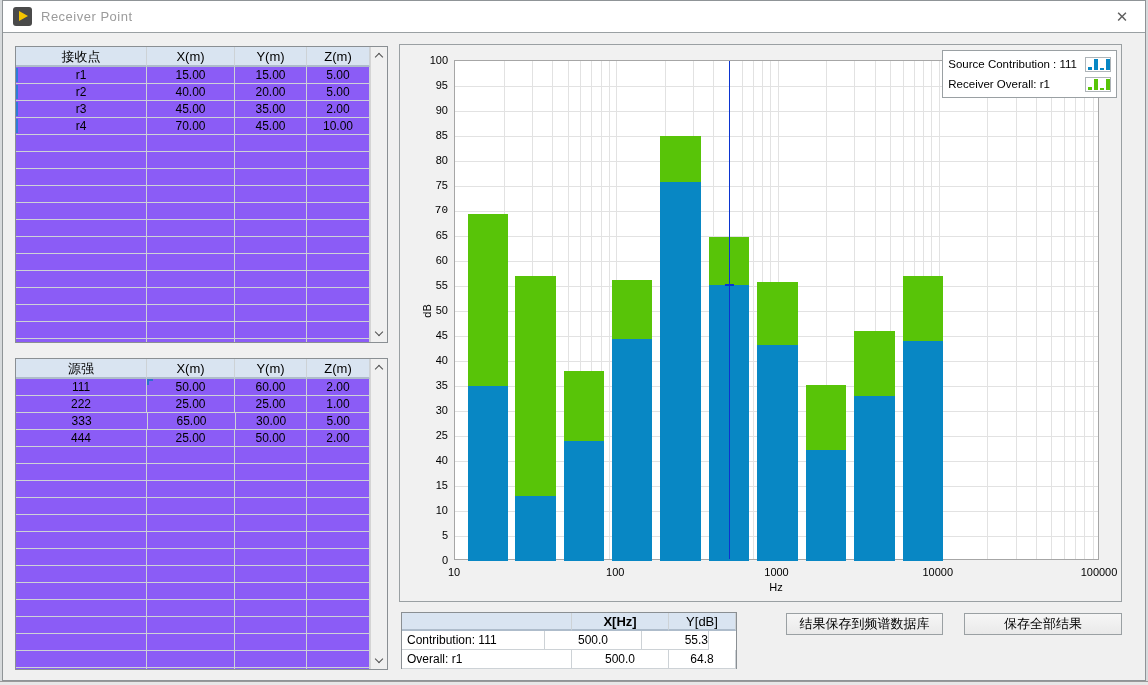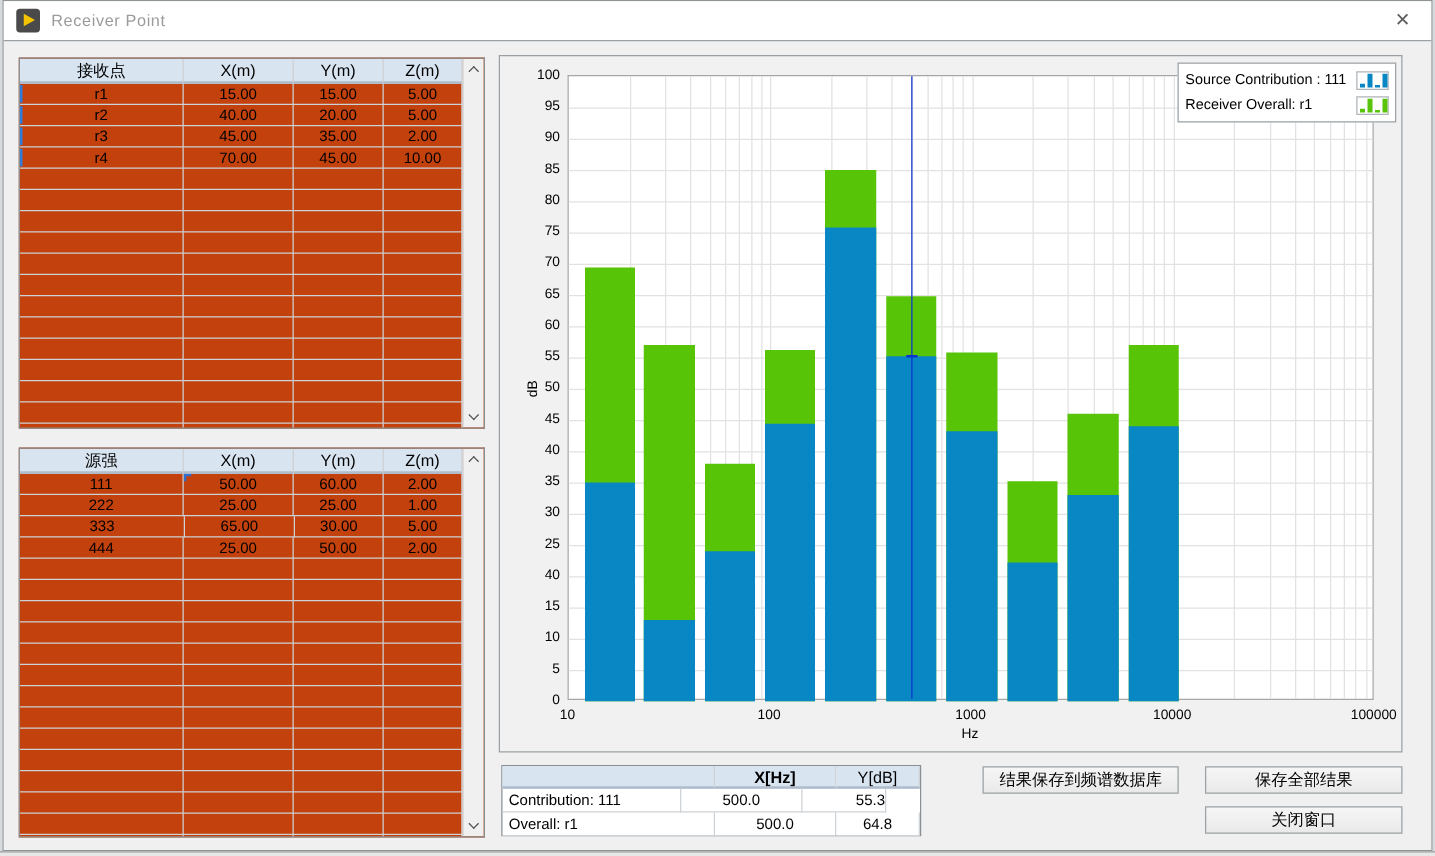--- a/index.html
+++ b/index.html
@@ -12,21 +12,21 @@
   .app-icon { position:absolute; left:10px; top:6px; width:19px; height:19px; background:#4a4a4a;
               border-radius:3px; }
   .app-icon .tri { position:absolute; left:6px; top:4px; width:0; height:0;
                    border-left:9px solid #f5c400; border-top:5.5px solid transparent; border-bottom:5.5px solid transparent; }
   .title-text { position:absolute; left:38px; top:8px; font-size:13px; color:#9b9b9b; letter-spacing:.5px; }
   .close-btn { position:absolute; right:8px; top:4px; width:30px; height:24px; text-align:center;
                line-height:24px; color:#5f5f5f; font-size:15px; cursor:default; }
   .content { position:absolute; left:0; top:31px; right:0; bottom:0; background:#f0f0f0; border-top:1px solid #9aa0a3; }
 
   
-  .tpanel { position:absolute; background:#c2410c; border:1px solid #8a8f93; overflow:hidden; }
+  .tpanel { position:absolute; background:#8b5cf6; border:1px solid #8a8f93; overflow:hidden; }
   .tgrid  { position:absolute; left:0; top:0; bottom:0; }
   .trow { display:flex; }
   .tcell { border-right:1px solid #cdd2d6; border-bottom:1px solid #cdd2d6; font-size:12px; color:#000;
            text-align:center; overflow:hidden; white-space:nowrap; position:relative; height:17px; line-height:16px; }
   .thead .tcell { background:#d9e4f1; height:20px; line-height:19px; border-bottom:2px solid #aebccb; font-size:13px; }
   .row-marker { position:absolute; left:0; top:1px; width:2px; height:14px; background:#2f7bd9; }
   .sel-corner { position:absolute; left:0; top:0; width:6px; height:6px;
                 border-left:2px solid #2f6fd0; border-top:2px solid #2f6fd0; }
   .vscroll { position:absolute; right:0; top:0; bottom:0; width:17px; background:#f0f0f0; border-left:1px solid #d4d4d4; }
   .sarrow { position:absolute; left:0; width:16px; height:17px; }
@@ -343,21 +343,21 @@
           <div class="ytick" style="left: 14px; top: 409px;">40</div>
           <div class="ytick" style="left: 14px; top: 384px;">25</div>
           <div class="ytick" style="left: 14px; top: 359px;">30</div>
           <div class="ytick" style="left: 14px; top: 334px;">35</div>
           <div class="ytick" style="left: 14px; top: 309px;">40</div>
           <div class="ytick" style="left: 14px; top: 284px;">45</div>
           <div class="ytick" style="left: 14px; top: 259px;">50</div>
           <div class="ytick" style="left: 14px; top: 234px;">55</div>
           <div class="ytick" style="left: 14px; top: 209px;">60</div>
           <div class="ytick" style="left: 14px; top: 184px;">65</div>
-          <div class="ytick" style="left: 14px; top: 159px;">70</div>
+          <div class="ytick" style="left: 14px; top: 159px; font-family: Liberation Mono, monospace;">70</div>
           <div class="ytick" style="left: 14px; top: 134px;">75</div>
           <div class="ytick" style="left: 14px; top: 109px;">80</div>
           <div class="ytick" style="left: 14px; top: 84px;">85</div>
           <div class="ytick" style="left: 14px; top: 59px;">90</div>
           <div class="ytick" style="left: 14px; top: 34px;">95</div>
           <div class="ytick" style="left: 14px; top: 9px;">100</div>
         </div>
       <div class="plot" id="plot-area">
           <div class="gl-h" style="top: 475px;"></div>
           <div class="gl-h" style="top: 450px;"></div>
@@ -481,15 +481,14 @@
           <div class="trow">
             <div class="tcell name" style="width: 170px;">Overall: r1</div>
             <div class="tcell" style="width: 97px;">500.0</div>
             <div class="tcell" style="width: 67px;">64.8</div>
           </div>
         </div>
       </div>
 
     <button class="btn" style="left:783px; top:580px; width:157px;">结果保存到频谱数据库</button>
     <button class="btn" style="left:961px; top:580px; width:158px;">保存全部结果</button>
-    <button class="btn" style="left:961px; top:612px; width:158px;">关闭窗口</button>
   </div>
 </div>
 
 </body></html>

